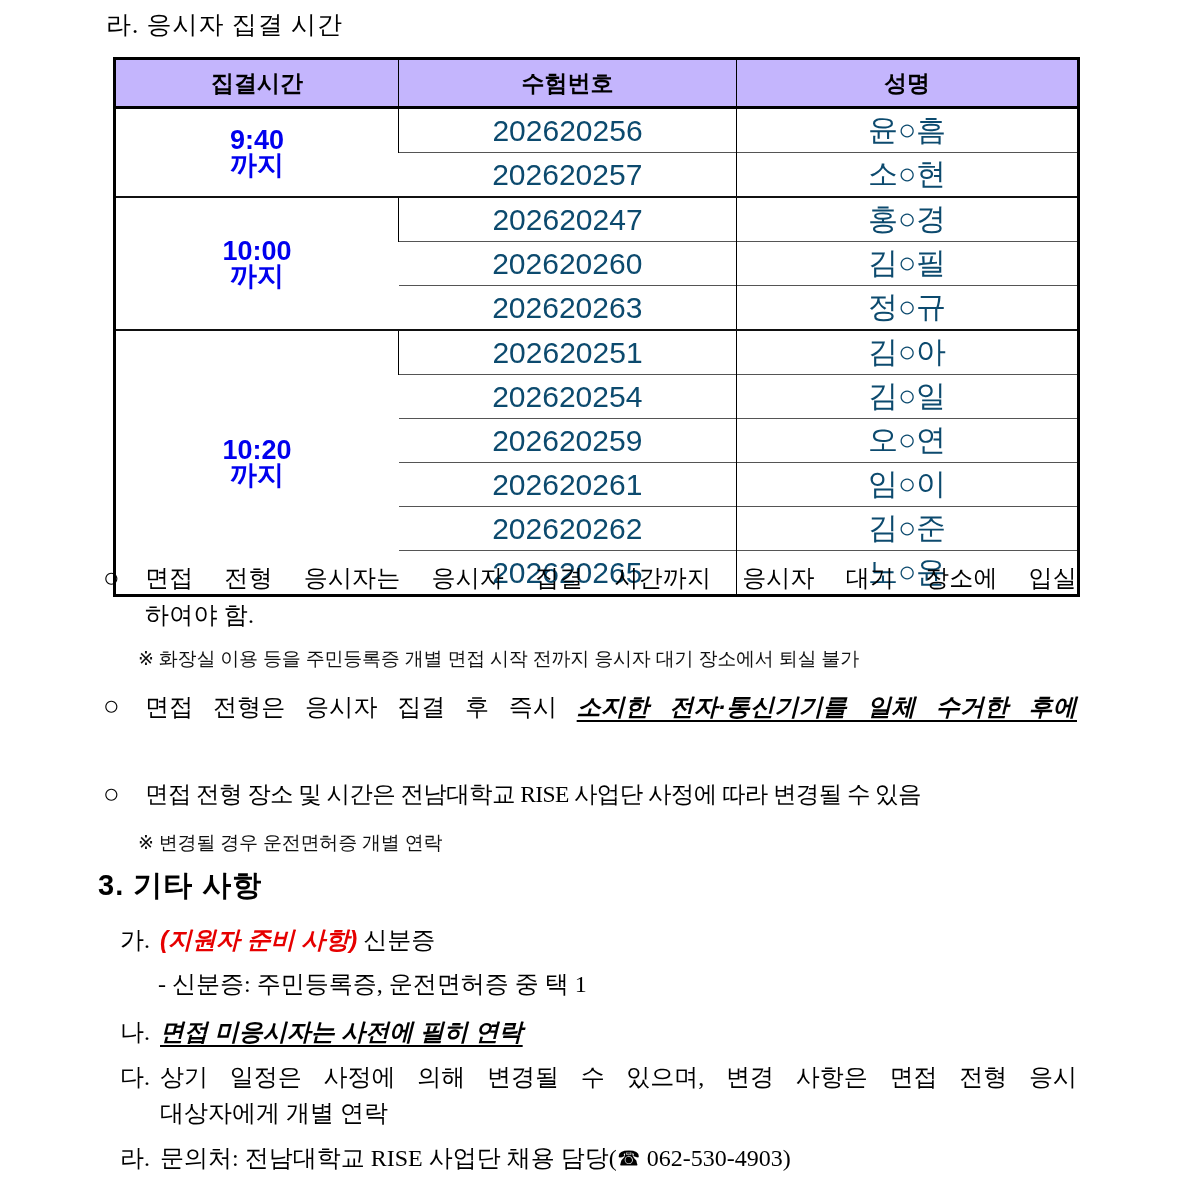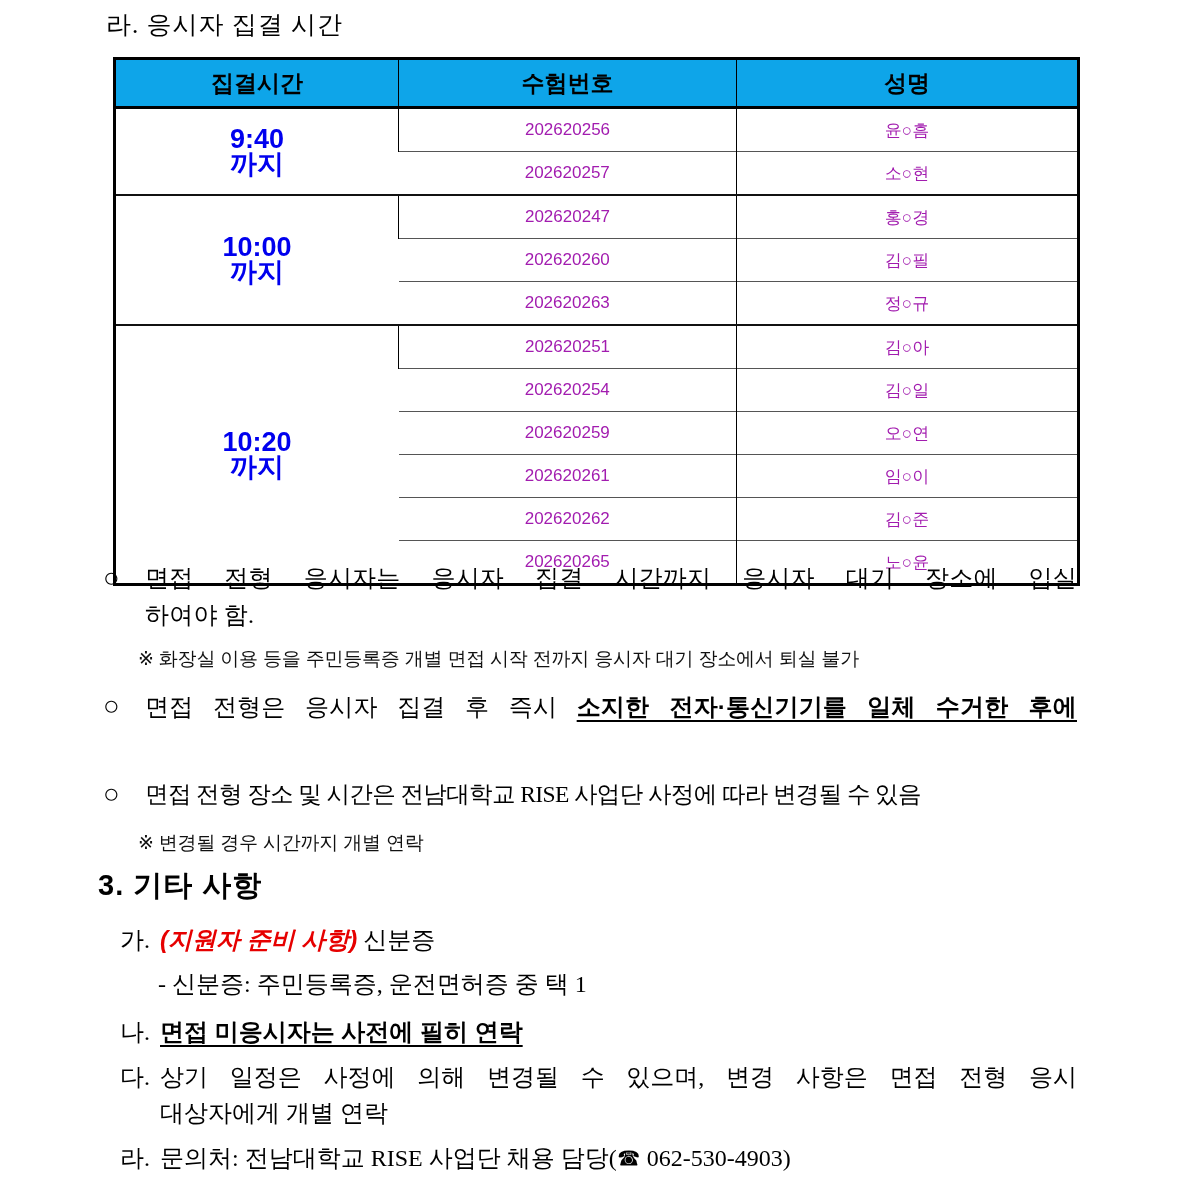--- a/index.html
+++ b/index.html
@@ -15,48 +15,48 @@
     font-size:25px; letter-spacing:1px;
   }
 
   
   .assembly-table {
     position:absolute; left:113px; top:57px; width:964px;
     border-collapse:collapse; table-layout:fixed;
     border:3px solid #000;
   }
   .assembly-table th {
-    background:#0ea5e9; height:44px;
+    background:#c4b5fd; height:44px;
     font-family:"Liberation Sans","DejaVu Sans",sans-serif;
     font-size:23px; font-weight:bold; text-align:center; vertical-align:middle;
     border-bottom:3px solid #000; border-left:1.5px solid #000;
   }
   .assembly-table td {
     height:40px; text-align:center; vertical-align:middle;
     font-family:"Liberation Sans","DejaVu Sans",sans-serif;
-    font-size:17px; color:#a21caf;
+    font-size:30px; color:#0c4a6e;
     border-top:1.5px solid #555; border-left:1.5px solid #000;
   }
   .assembly-table tr.gs td { border-top:2.5px solid #111; }
   .assembly-table th:first-child, .assembly-table td:first-child { border-left:none; }
   .assembly-table td.time { color:#0000ee; font-weight:bold; font-size:27px; }
   .assembly-table td.time span { display:block; line-height:25px; }
 
   
   .bullet {
     position:absolute; left:103px; width:974px; display:flex;
     font-size:24px; line-height:37px; letter-spacing:0.2px;
   }
   .bmark { width:42px; flex:0 0 42px; font-size:28px; line-height:36px; }
   .bcontent { flex:1; }
   .jline { text-align:justify; text-align-last:justify; text-justify:inter-word; }
   .em {
     font-family:"Liberation Sans","DejaVu Sans",sans-serif;
     font-weight:bold; text-decoration:underline;
-    text-decoration-thickness:2px; text-underline-offset:5px;
+    text-decoration-thickness:2px; text-underline-offset:5px;font-style:italic;
   }
   .note {
     position:absolute; left:138px; width:940px;
     font-family:"Liberation Sans","DejaVu Sans",sans-serif;
     font-size:19px; line-height:26px; color:#111; letter-spacing:-0.2px;
   }
 
   
   .sec-title {
     position:absolute; left:98px; top:866px;
@@ -166,21 +166,21 @@
     <div class="bcontent">
       <div class="jline"><span>면접 전형은 응시자 집결 후 즉시 </span><span class="em">소지한 전자·통신기기를 일체 수거한 후에</span></div>
     </div>
   </div>
 
   <div class="bullet" style="top:776px; letter-spacing:-0.6px;">
     <span class="bmark">○</span>
     <div class="bcontent" style="font-size:23.5px">면접 전형 장소 및 시간은 전남대학교 RISE 사업단 사정에 따라 변경될 수 있음</div>
   </div>
 
-  <div class="note" style="top:830px">※ 변경될 경우 시간까지 개별 연락</div>
+  <div class="note" style="top:830px">※ 변경될 경우 운전면허증 개별 연락</div>
 
   <div class="sec-title gothic">3. 기타 사항</div>
 
   <div class="item" style="top:922px">
     <span class="ilabel">가.</span>
     <div class="icontent"><span class="red gothic">(지원자 준비 사항)</span><span> 신분증</span></div>
   </div>
 
   <div class="sub-dash" style="top:968px">- 신분증: 주민등록증, 운전면허증 중 택 1</div>
 

